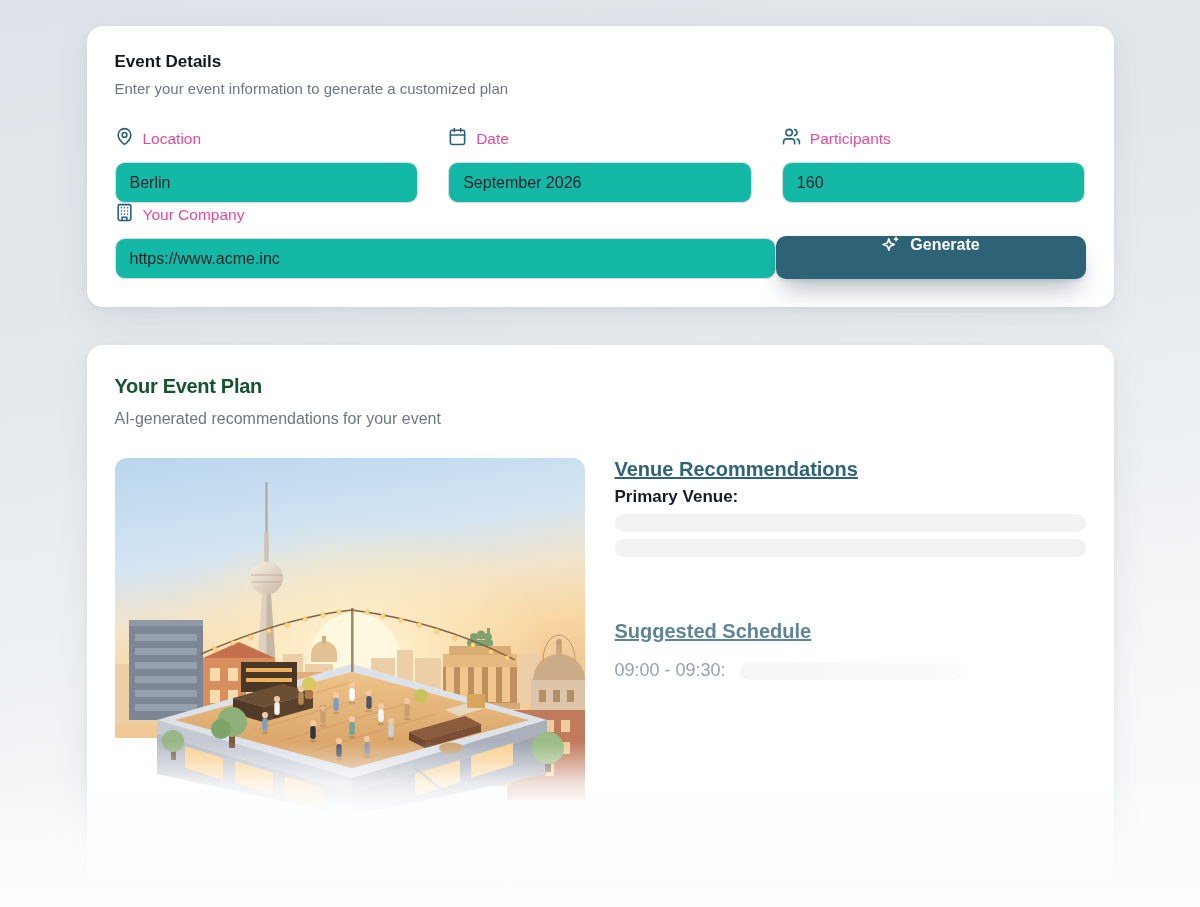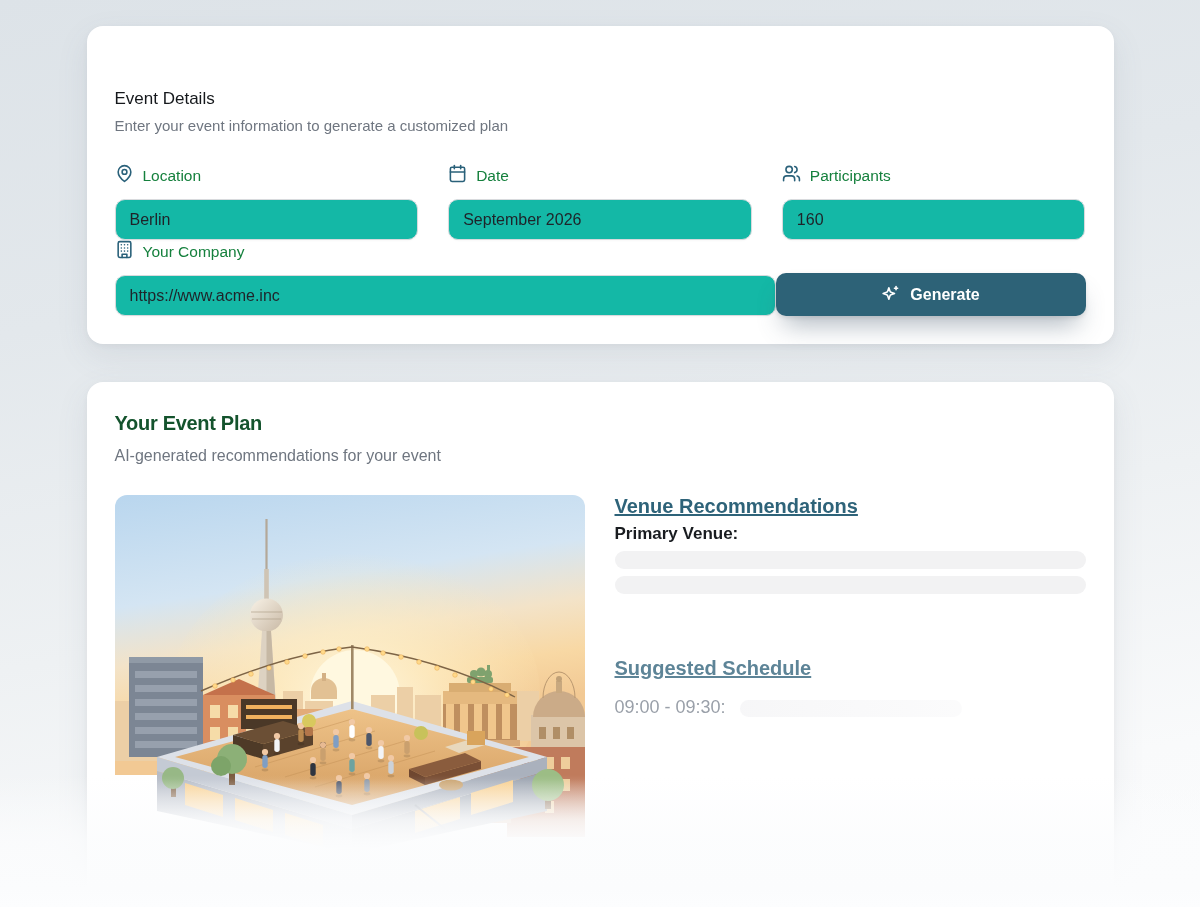--- a/index.html
+++ b/index.html
@@ -14,53 +14,53 @@
 
   .card {
     background:#ffffff;
     border-radius:16px;
     box-shadow:0 12px 32px rgba(90,100,120,0.10), 0 2px 6px rgba(0,0,0,0.04);
     padding:26px 28px 28px 28px;
   }
   .card + .card { margin-top:38px; }
 
   
-  .card-title { font-size:17px; font-weight:400; color:#15181c;margin-top:37px; }
+  .card-title { font-size:17px; font-weight:700; color:#15181c; }
   .card-sub { margin-top:8px; font-size:15px; color:#6f7680; }
 
   .fields-row {
     margin-top:30px;
     display:grid;
     grid-template-columns:repeat(3,1fr);
     gap:30px;
   }
   .field-label {
     display:flex; align-items:center; gap:9px;
-    font-size:15.5px; font-weight:500; color:#15803d;
+    font-size:15.5px; font-weight:500; color:#ec4899;
   }
   .field-label svg { flex:0 0 auto; }
   .text-input {
     margin-top:12px;
     width:100%; height:41px;
     border:1px solid #d8dadd; border-radius:10px;
     padding:0 14px;
     font-family:"Liberation Sans", sans-serif;
     font-size:16px; color:#1f2329;
     background:#14b8a6;
     box-shadow:0 1px 2px rgba(0,0,0,0.03);
     outline:none;
   }
   .company-row {
     display:grid;
     grid-template-columns:1fr 310px;
     align-items:end;
   }
   .generate-btn {
     height:43px;
-    display:flex; align-items:center; justify-content:center; gap:10px;
+    display:flex; align-items:flex-start; justify-content:center; gap:10px;
     background:#2d6277;
     border:none; border-radius:10px;
     color:#ffffff; font-size:16px; font-weight:600;
     font-family:"Liberation Sans", sans-serif;
     cursor:pointer;
     box-shadow:0 16px 26px -8px rgba(70,90,110,0.45), 0 2px 4px rgba(0,0,0,0.10);
   }
 
   
   .plan-card { padding:30px 28px 40px 28px; min-height:560px; }

